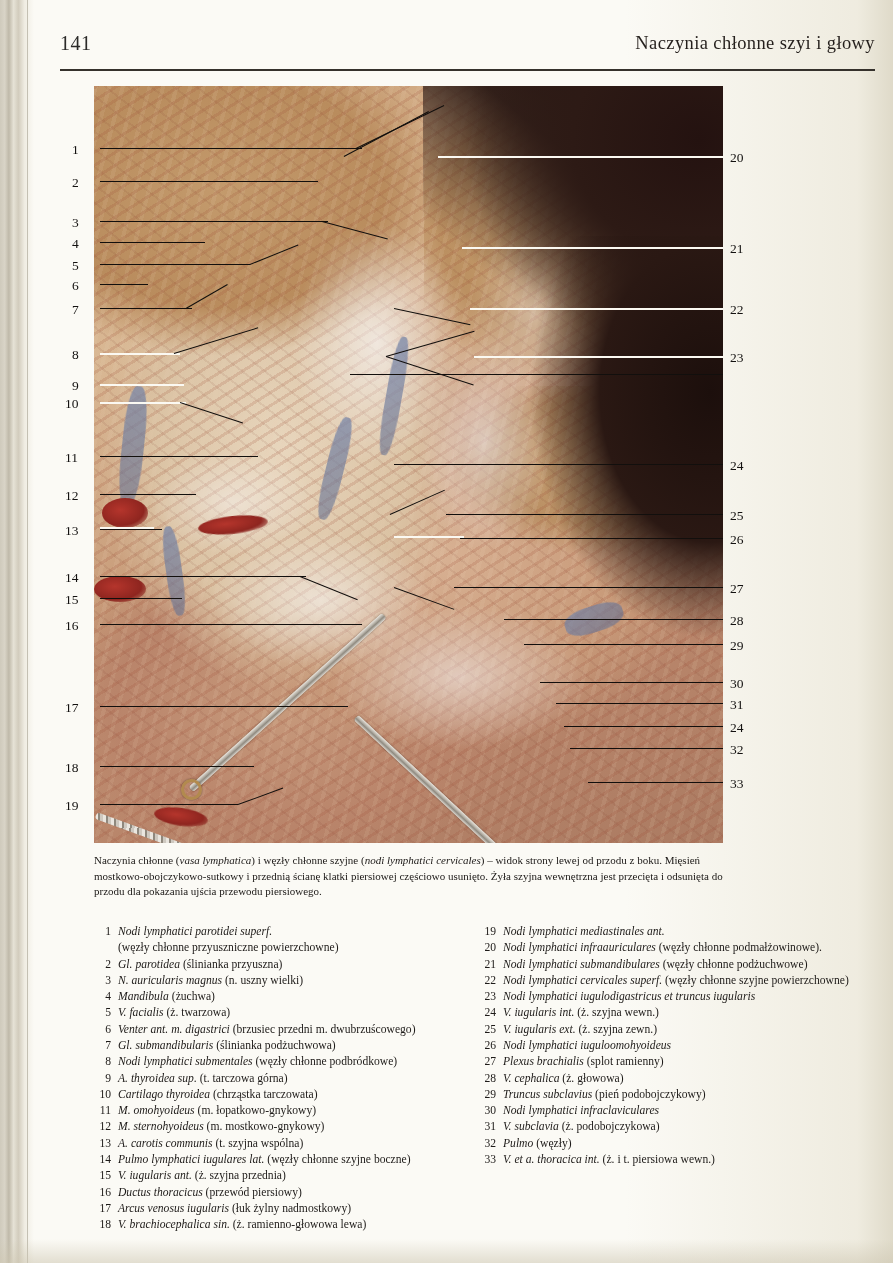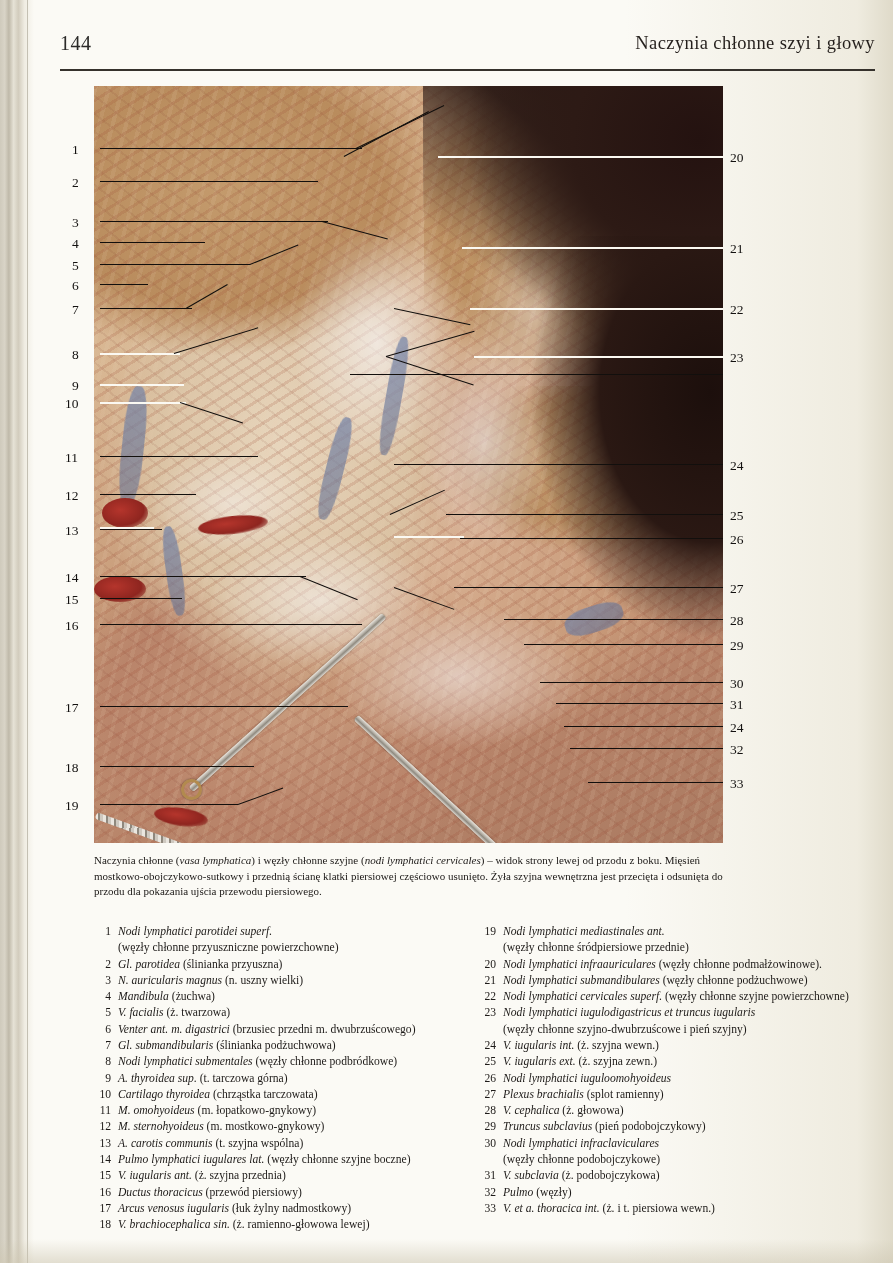--- a/index.html
+++ b/index.html
@@ -282,21 +282,21 @@
 <body>
 
 <div id="page">
 
   <div id="paper-tint"></div>
   <div id="gutter"></div>
   <div id="gutter-line"></div>
   <div id="page-bottom-edge"></div>
 
   <div id="header">
-    <div id="folio">144</div>
+    <div id="folio">141</div>
     <div id="running-title">Naczynia chłonne szyi i głowy</div>
   </div>
   <div id="header-rule"></div>
 
   <div id="figure">
     <div id="photo">
       <div class="lyr" id="base-tissue"></div>
       <div class="lyr" id="jaw-skin"></div>
       <div class="lyr" id="shoulder-skin"></div>
       <div class="lyr" id="muscle"></div>
@@ -429,34 +429,34 @@
         <div class="leg-item bold"><span class="leg-num">8</span><span class="lat">Nodi lymphatici submentales</span><span class="pl"> (węzły chłonne podbródkowe)</span></div>
         <div class="leg-item"><span class="leg-num">9</span><span class="lat">A. thyroidea sup.</span><span class="pl"> (t. tarczowa górna)</span></div>
         <div class="leg-item"><span class="leg-num">10</span><span class="lat">Cartilago thyroidea</span><span class="pl"> (chrząstka tarczowata)</span></div>
         <div class="leg-item"><span class="leg-num">11</span><span class="lat">M. omohyoideus</span><span class="pl"> (m. łopatkowo-gnykowy)</span></div>
         <div class="leg-item"><span class="leg-num">12</span><span class="lat">M. sternohyoideus</span><span class="pl"> (m. mostkowo-gnykowy)</span></div>
         <div class="leg-item"><span class="leg-num">13</span><span class="lat">A. carotis communis</span><span class="pl"> (t. szyjna wspólna)</span></div>
         <div class="leg-item bold"><span class="leg-num">14</span><span class="lat">Pulmo lymphatici iugulares lat.</span><span class="pl"> (węzły chłonne szyjne boczne)</span></div>
         <div class="leg-item"><span class="leg-num">15</span><span class="lat">V. iugularis ant.</span><span class="pl"> (ż. szyjna przednia)</span></div>
         <div class="leg-item"><span class="leg-num">16</span><span class="lat">Ductus thoracicus</span><span class="pl"> (przewód piersiowy)</span></div>
         <div class="leg-item"><span class="leg-num">17</span><span class="lat">Arcus venosus iugularis</span><span class="pl"> (łuk żylny nadmostkowy)</span></div>
-        <div class="leg-item"><span class="leg-num">18</span><span class="lat">V. brachiocephalica sin.</span><span class="pl"> (ż. ramienno-głowowa lewej)</span></div>
+        <div class="leg-item"><span class="leg-num">18</span><span class="lat">V. brachiocephalica sin.</span><span class="pl"> (ż. ramienno-głowowa lewa)</span></div>
       </div>
     <div class="legend-col" id="legend-right">
-        <div class="leg-item bold"><span class="leg-num">19</span><span class="lat">Nodi lymphatici mediastinales ant.</span><span class="cont pl">(węzły chłonne śródpiersiowe przednie)</span></div>
+        <div class="leg-item bold"><span class="leg-num">19</span><span class="lat">Nodi lymphatici mediastinales ant.</span></div>
         <div class="leg-item"><span class="leg-num">20</span><span class="lat">Nodi lymphatici infraauriculares</span><span class="pl"> (węzły chłonne podmałżowinowe).</span></div>
         <div class="leg-item bold"><span class="leg-num">21</span><span class="lat">Nodi lymphatici submandibulares</span><span class="pl"> (węzły chłonne podżuchwowe)</span></div>
         <div class="leg-item"><span class="leg-num">22</span><span class="lat">Nodi lymphatici cervicales superf.</span><span class="pl"> (węzły chłonne szyjne powierzchowne)</span></div>
-        <div class="leg-item bold"><span class="leg-num">23</span><span class="lat">Nodi lymphatici iugulodigastricus et truncus iugularis</span><span class="cont pl">(węzły chłonne szyjno-dwubrzuścowe i pień szyjny)</span></div>
+        <div class="leg-item bold"><span class="leg-num">23</span><span class="lat">Nodi lymphatici iugulodigastricus et truncus iugularis</span></div>
         <div class="leg-item bold"><span class="leg-num">24</span><span class="lat">V. iugularis int.</span><span class="pl"> (ż. szyjna wewn.)</span></div>
         <div class="leg-item"><span class="leg-num">25</span><span class="lat">V. iugularis ext.</span><span class="pl"> (ż. szyjna zewn.)</span></div>
         <div class="leg-item bold"><span class="leg-num">26</span><span class="lat">Nodi lymphatici iuguloomohyoideus</span></div>
         <div class="leg-item"><span class="leg-num">27</span><span class="lat">Plexus brachialis</span><span class="pl"> (splot ramienny)</span></div>
         <div class="leg-item"><span class="leg-num">28</span><span class="lat">V. cephalica</span><span class="pl"> (ż. głowowa)</span></div>
         <div class="leg-item"><span class="leg-num">29</span><span class="lat">Truncus subclavius</span><span class="pl"> (pień podobojczykowy)</span></div>
-        <div class="leg-item bold"><span class="leg-num">30</span><span class="lat">Nodi lymphatici infraclaviculares</span><span class="cont pl">(węzły chłonne podobojczykowe)</span></div>
+        <div class="leg-item bold"><span class="leg-num">30</span><span class="lat">Nodi lymphatici infraclaviculares</span></div>
         <div class="leg-item"><span class="leg-num">31</span><span class="lat">V. subclavia</span><span class="pl"> (ż. podobojczykowa)</span></div>
         <div class="leg-item"><span class="leg-num">32</span><span class="lat">Pulmo</span><span class="pl"> (węzły)</span></div>
         <div class="leg-item"><span class="leg-num">33</span><span class="lat">V. et a. thoracica int.</span><span class="pl"> (ż. i t. piersiowa wewn.)</span></div>
       </div>
   </div>
 
 </div>
 
 </body></html>

